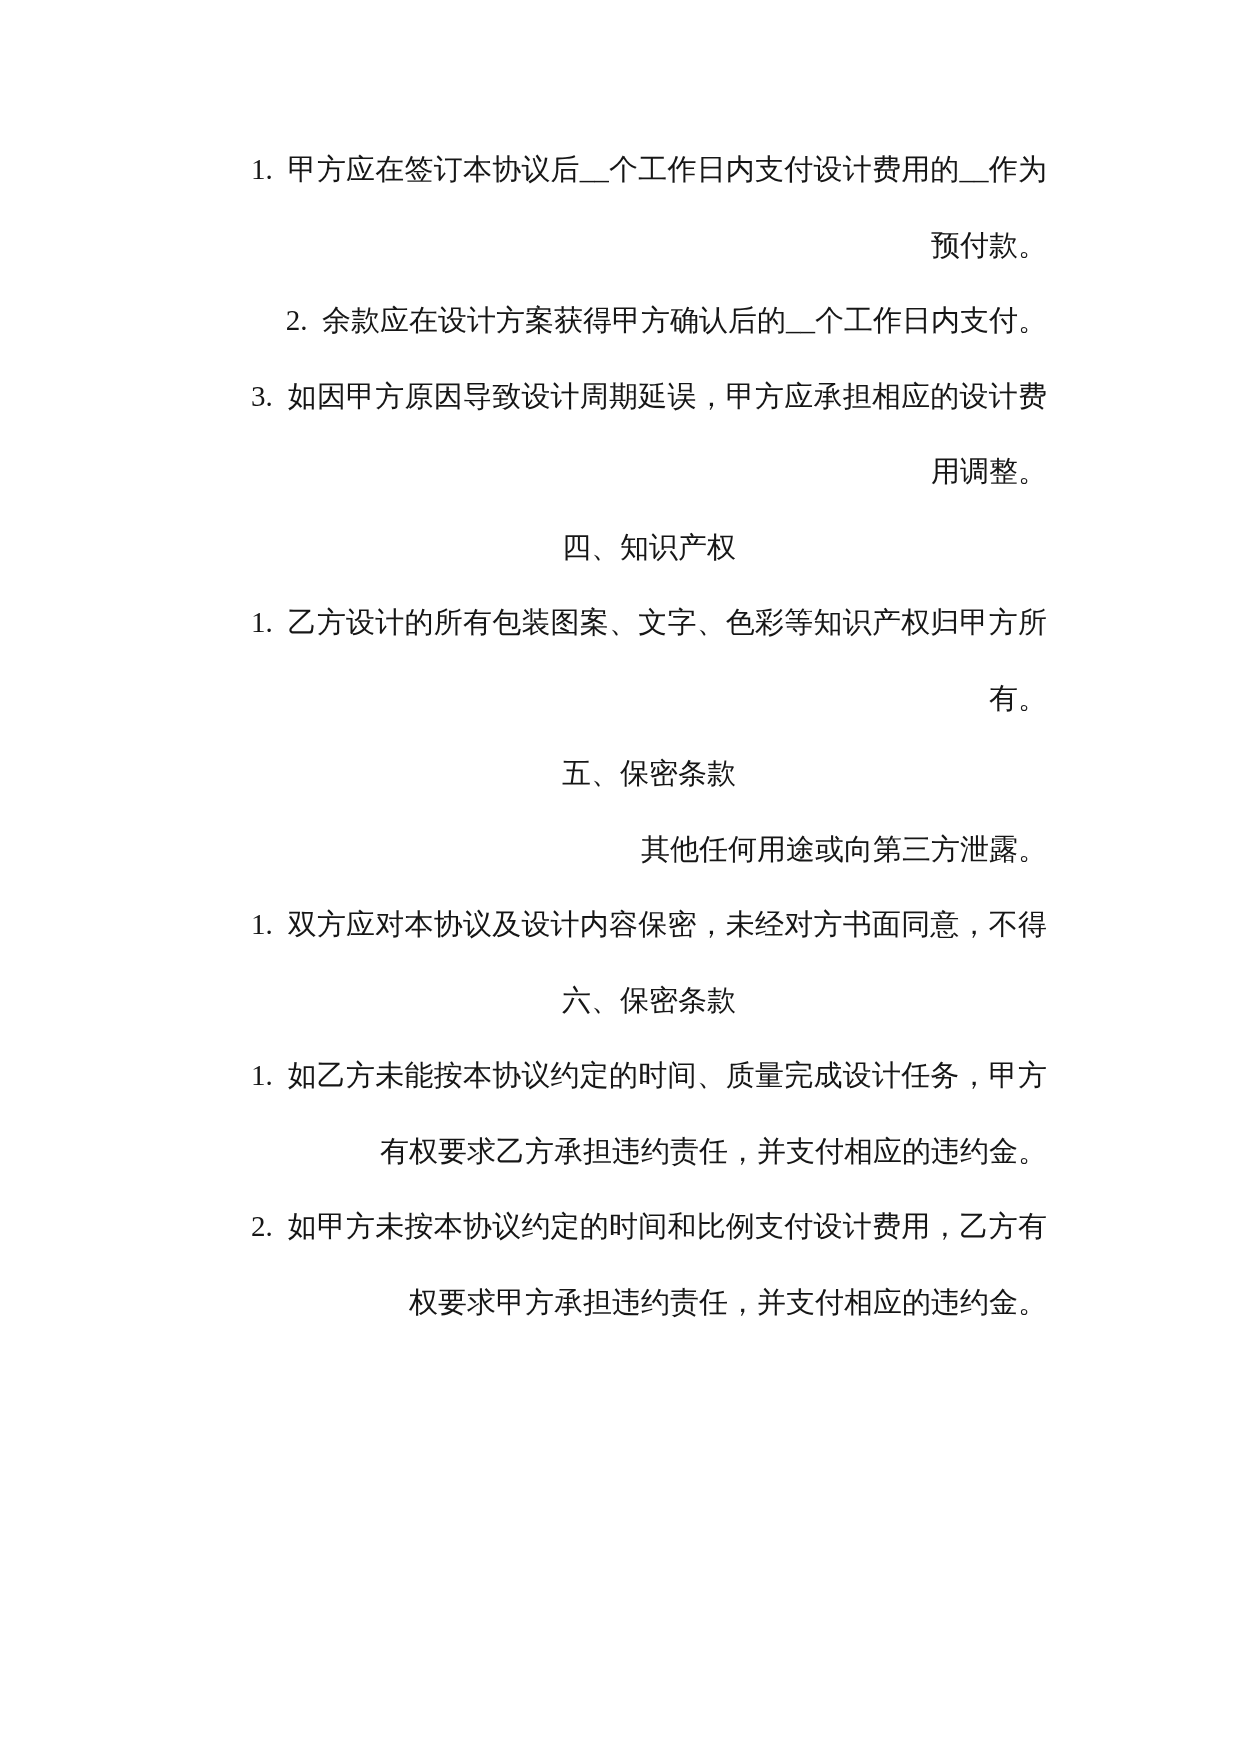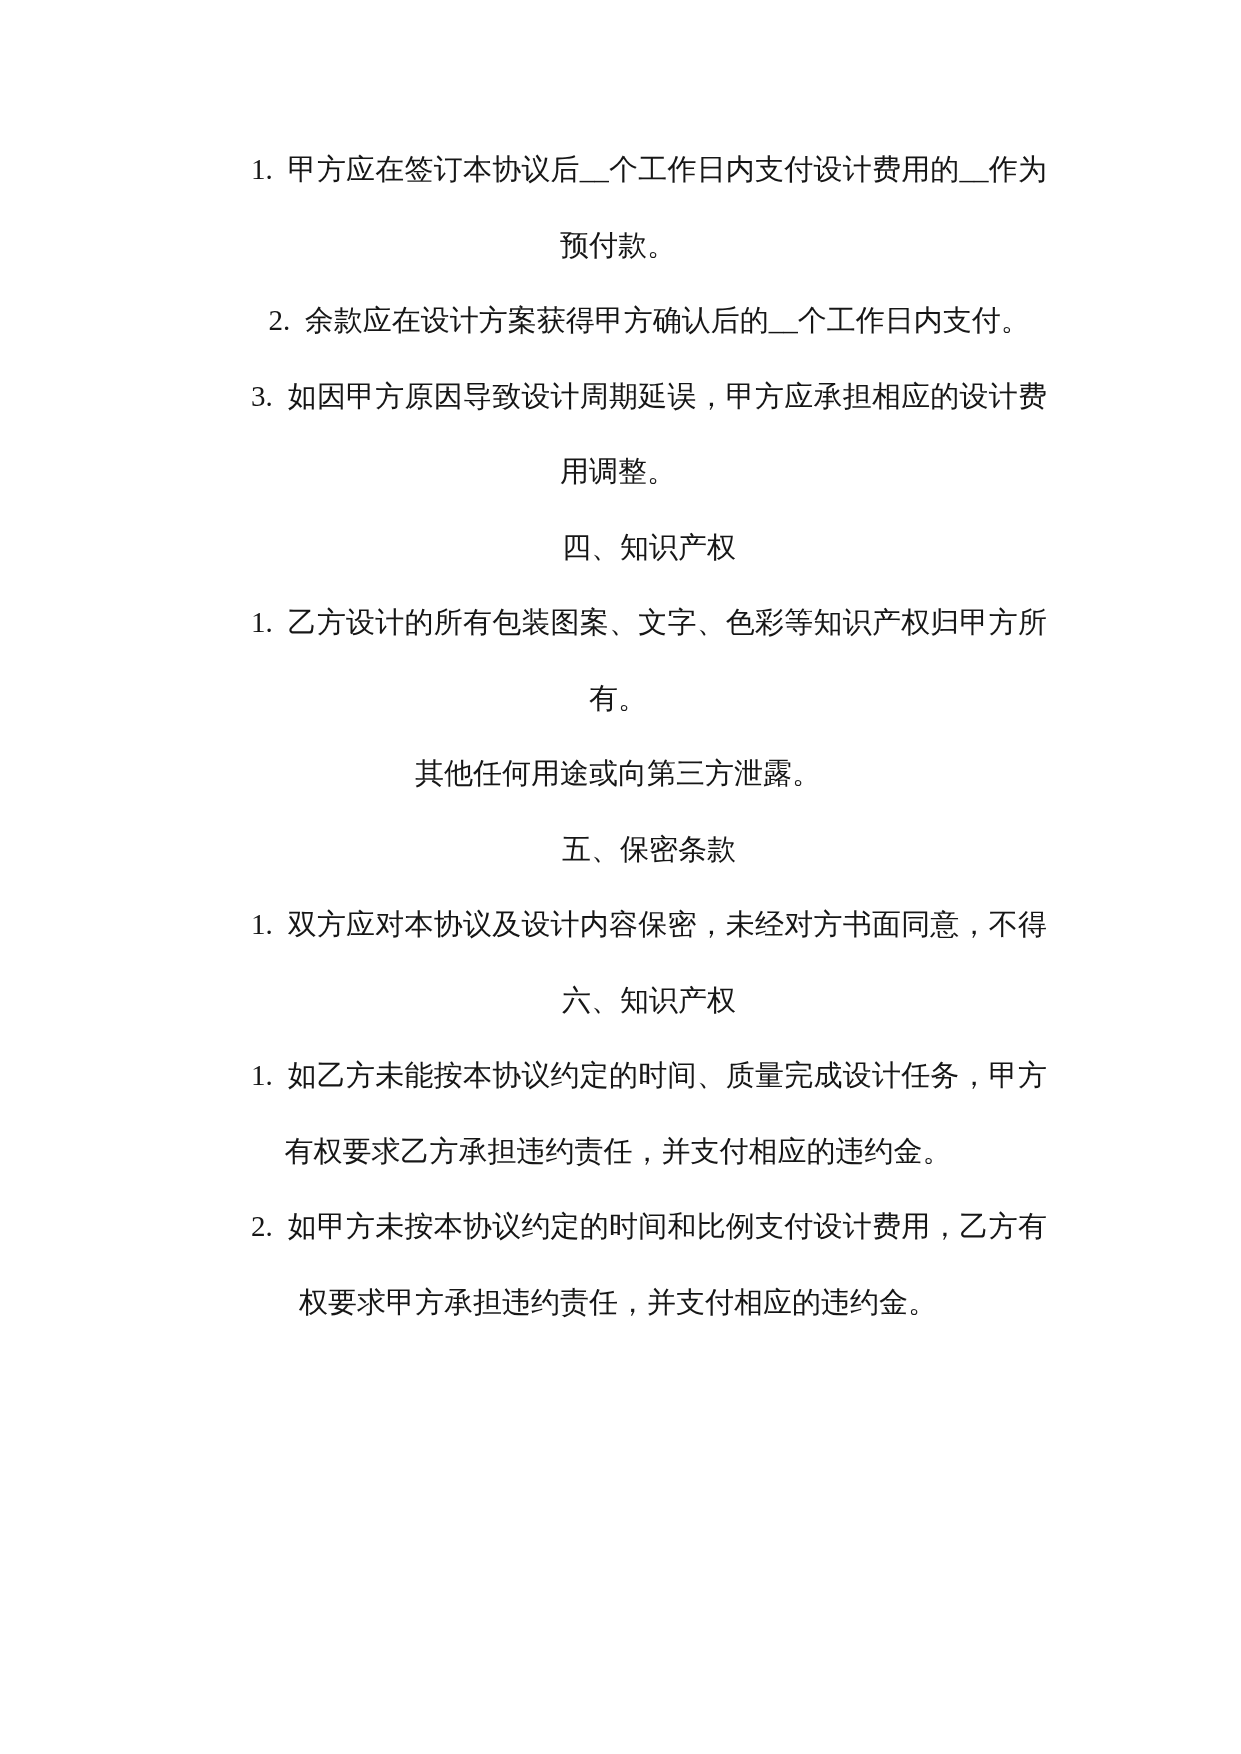--- a/index.html
+++ b/index.html
@@ -22,21 +22,21 @@
   .text-column {
     width: 858px;
   }
   .line {
     font-family: "Liberation Serif", "DejaVu Serif", serif;
     font-size: 29px;
     color: #161616;
     line-height: 75.5px;
     height: 75.5px;
     white-space: nowrap;
-    text-align: center;
+    text-align: right;
   }
   
   .line.first {
     text-indent: 62px;
   }
   
   .line.fill {
     text-align: justify;
     text-align-last: justify;
   }
@@ -56,28 +56,28 @@
     <div class="line first">2.&nbsp;&nbsp;余款应在设计方案获得甲方确认后的__个工作日内支付。</div>
 
     <div class="line first fill">3.&nbsp;&nbsp;如因甲方原因导致设计周期延误，甲方应承担相应的设计费</div>
     <div class="line">用调整。</div>
 
     <div class="line first heading">四、知识产权</div>
 
     <div class="line first fill">1.&nbsp;&nbsp;乙方设计的所有包装图案、文字、色彩等知识产权归甲方所</div>
     <div class="line">有。</div>
 
+    <div class="line first heading">五、保密条款</div>
+
     <div class="line">其他任何用途或向第三方泄露。</div>
-
-    <div class="line first heading">五、保密条款</div>
 
     <div class="line first fill">1.&nbsp;&nbsp;双方应对本协议及设计内容保密，未经对方书面同意，不得</div>
 
 
-    <div class="line first heading">六、知识产权</div>
+    <div class="line first heading">六、保密条款</div>
 
     <div class="line first fill">1.&nbsp;&nbsp;如乙方未能按本协议约定的时间、质量完成设计任务，甲方</div>
     <div class="line">有权要求乙方承担违约责任，并支付相应的违约金。</div>
 
     <div class="line first fill">2.&nbsp;&nbsp;如甲方未按本协议约定的时间和比例支付设计费用，乙方有</div>
     <div class="line">权要求甲方承担违约责任，并支付相应的违约金。</div>
 
   </div>
 </div>
 

